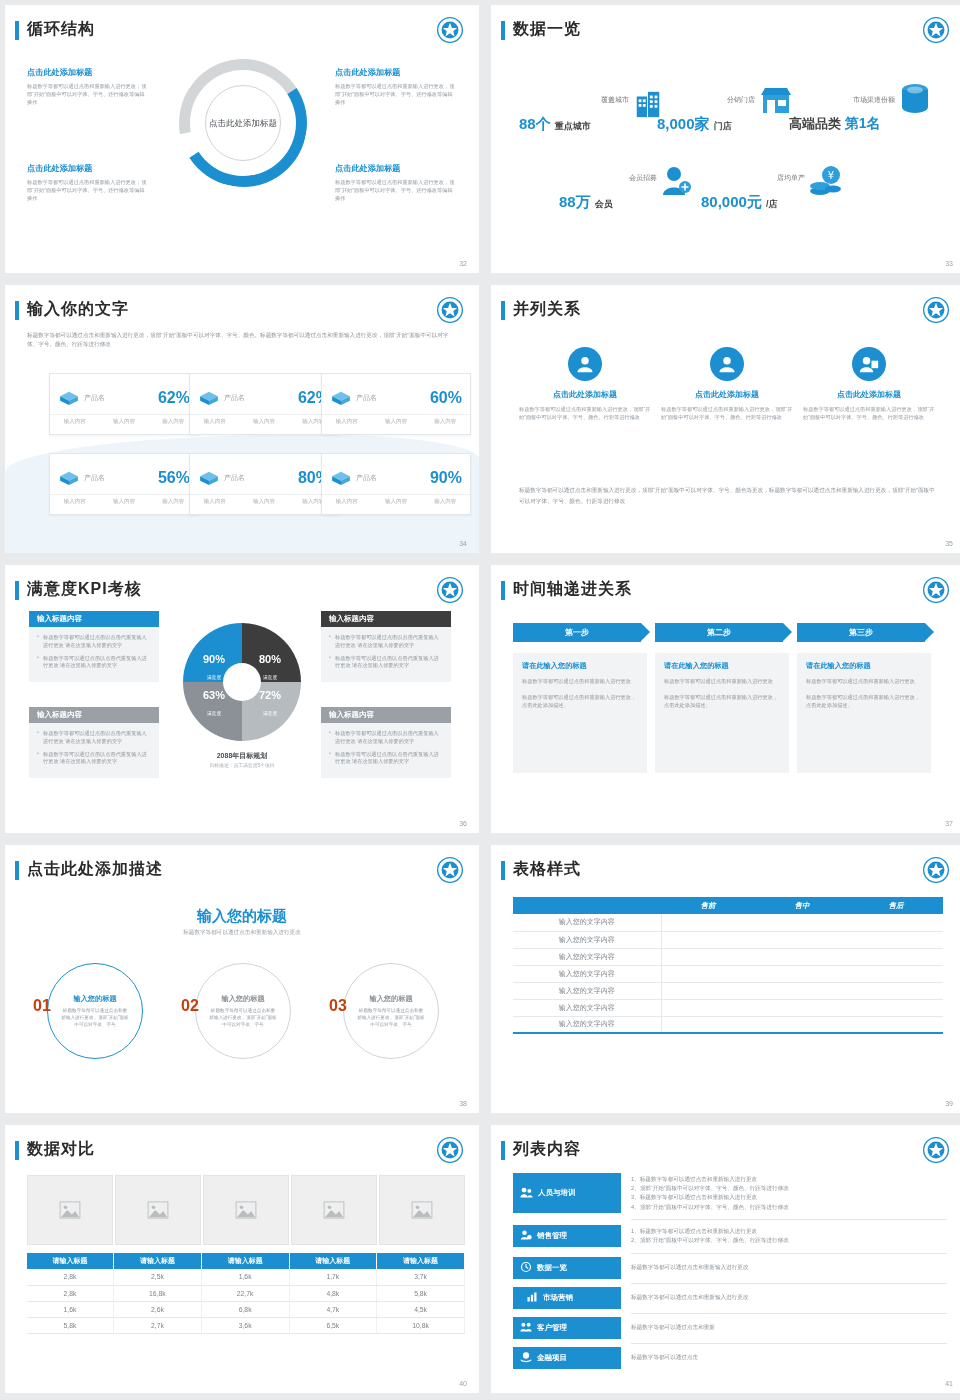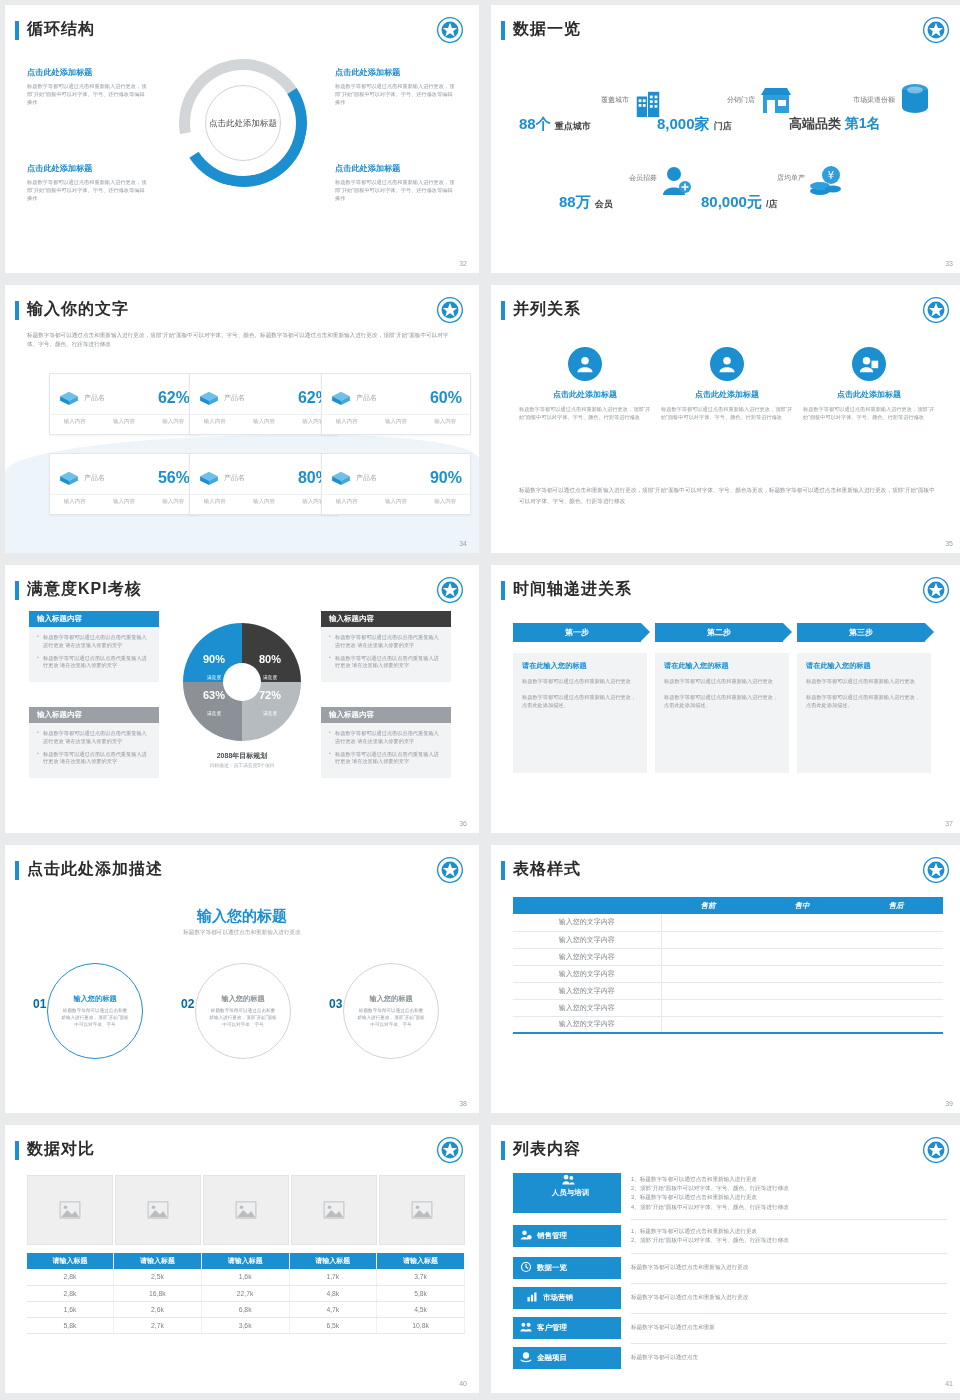--- a/index.html
+++ b/index.html
@@ -163,21 +163,21 @@
 
   
   .big-h { position: absolute; left: 0; right: 0; text-align: center; font-size: 15px; font-weight: bold; color: #1b8fd0; }
   .circ {
     position: absolute; width: 96px; height: 96px; border-radius: 50%;
     border: 1px solid #cfd4d8;
     display: flex; flex-direction: column; align-items: center; justify-content: center;
     text-align: center; padding: 0 13px;
   }
   .circ.active { border-color: #1b8fd0; border-width: 1.4px; }
-  .circ-num { position: absolute; font-size: 12px; font-weight: bold; color: #0369a1; }
+  .circ-num { position: absolute; font-size: 16px; font-weight: bold; color: #c2410c; }
   .circ-h { font-size: 7.2px; font-weight: bold; color: #1b8fd0; margin-bottom: 3px; }
 
   
   .tbl { position: absolute; left: 22px; top: 52px; width: 430px; border-collapse: collapse; }
   .tbl th {
     background: #1b8fd0; color: #fff; font-size: 7.5px; font-weight: bold;
     height: 17px;
     font-style: italic;
   }
   .tbl td {
@@ -818,21 +818,21 @@
     <div class="title-bar"></div>
     <div class="slide-title">列表内容</div>
     <div class="logo">
       <svg viewBox="0 0 40 40" width="26" height="26">
         <circle cx="20" cy="20" r="19" fill="none" stroke="#1b8fd0" stroke-width="2"></circle>
         <circle cx="20" cy="20" r="13" fill="#1b8fd0"></circle>
         <path d="M20 9 L23 17 L31 17 L25 22 L27 30 L20 25 L13 30 L15 22 L9 17 L17 17 Z" fill="#fff"></path>
       </svg>
     </div>
 
-    <div class="lst-btn" style="left:22px; top:48px; height:40px;flex-direction:column;">
+    <div class="lst-btn" style="left:22px; top:48px; height:40px;">
       <span class="ic">
         <svg width="13" height="13" viewBox="0 0 16 16">
             <circle cx="5" cy="5" r="3" fill="#fff"></circle>
             <circle cx="11.5" cy="6" r="2.4" fill="#fff"></circle>
             <path d="M0.5 14 C0.5 9 9.5 9 9.5 14 Z" fill="#fff"></path>
             <path d="M9 14 C9 10.5 15.5 10.5 15.5 14 Z" fill="#fff"></path>
           </svg>
       </span>
       <span>人员与培训</span>
     </div>

